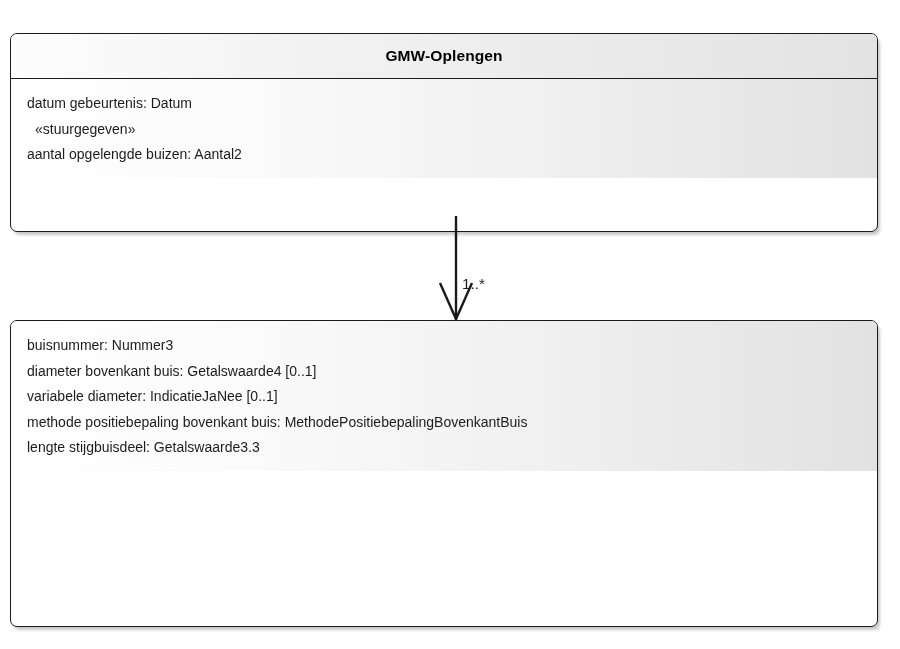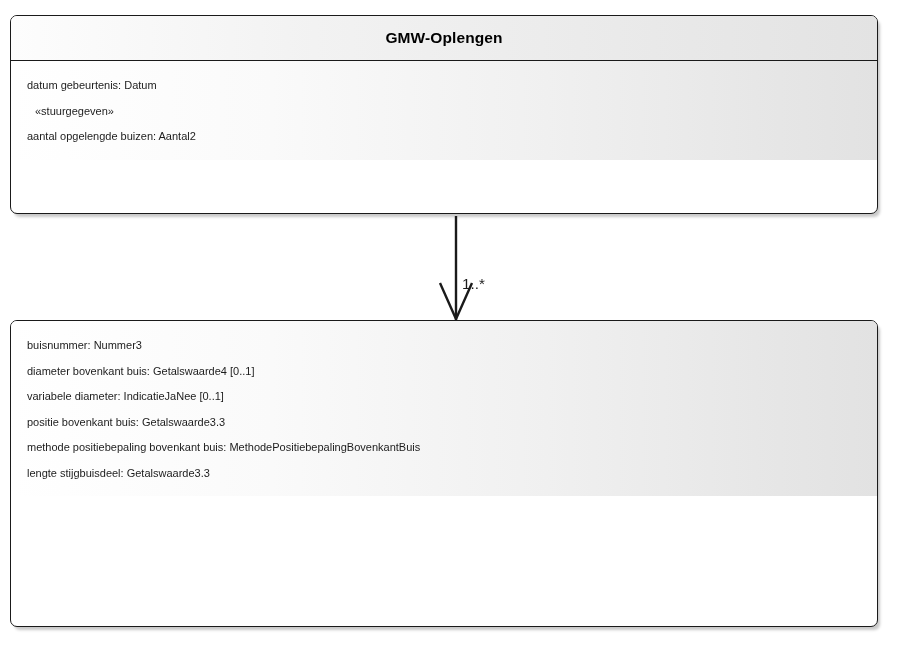--- a/index.html
+++ b/index.html
@@ -51,35 +51,35 @@
   }
 
   .uml-body {
     box-sizing: border-box;
     width: 100%;
     background: linear-gradient(to right, #ffffff 0%, #fafafa 30%, #f0f0f0 62%, #e7e7e7 86%, #e2e2e2 100%);
     padding: 12px 0 10px 0;
   }
 
   .attr {
-    font-size: 11px;
+    font-size: 14px;
     color: #1c1c1c;
     line-height: 25.5px;
     white-space: pre;
     padding-left: 16px;
   }
 
   .attr.stereotype {
     padding-left: 24px;
   }
 
   
   #class-gmw-oplengen {
     left: 10px;
-    top: 15px;
+    top: 33px;
     width: 868px;
     height: 199px;
   }
   #class-gmw-oplengen .uml-header { height: 45px; }
 
   #class-monitoringbuis {
     left: 10px;
     top: 320px;
     width: 868px;
     height: 307px;
@@ -126,19 +126,18 @@
     <line x1="456" y1="216" x2="456" y2="320" stroke="#1a1a1a" stroke-width="2.4"></line>
     <polyline points="440,283 456,319 472,283" fill="none" stroke="#1a1a1a" stroke-width="2.4" stroke-linecap="butt" stroke-linejoin="miter"></polyline>
   </svg>
   <div class="assoc-label">1..*</div>
 
   <div class="uml-class" id="class-monitoringbuis">
     <div class="uml-body">
       <div class="attr">buisnummer: Nummer3</div>
       <div class="attr">diameter bovenkant buis: Getalswaarde4 [0..1]</div>
       <div class="attr">variabele diameter: IndicatieJaNee [0..1]</div>
-      <div class="attr">positie bovenkant buis: Getalswaarde3.3</div>
       <div class="attr">methode positiebepaling bovenkant buis: MethodePositiebepalingBovenkantBuis</div>
       <div class="attr">lengte stijgbuisdeel: Getalswaarde3.3</div>
     </div>
   </div>
 
 </div>
 
 </body></html>

